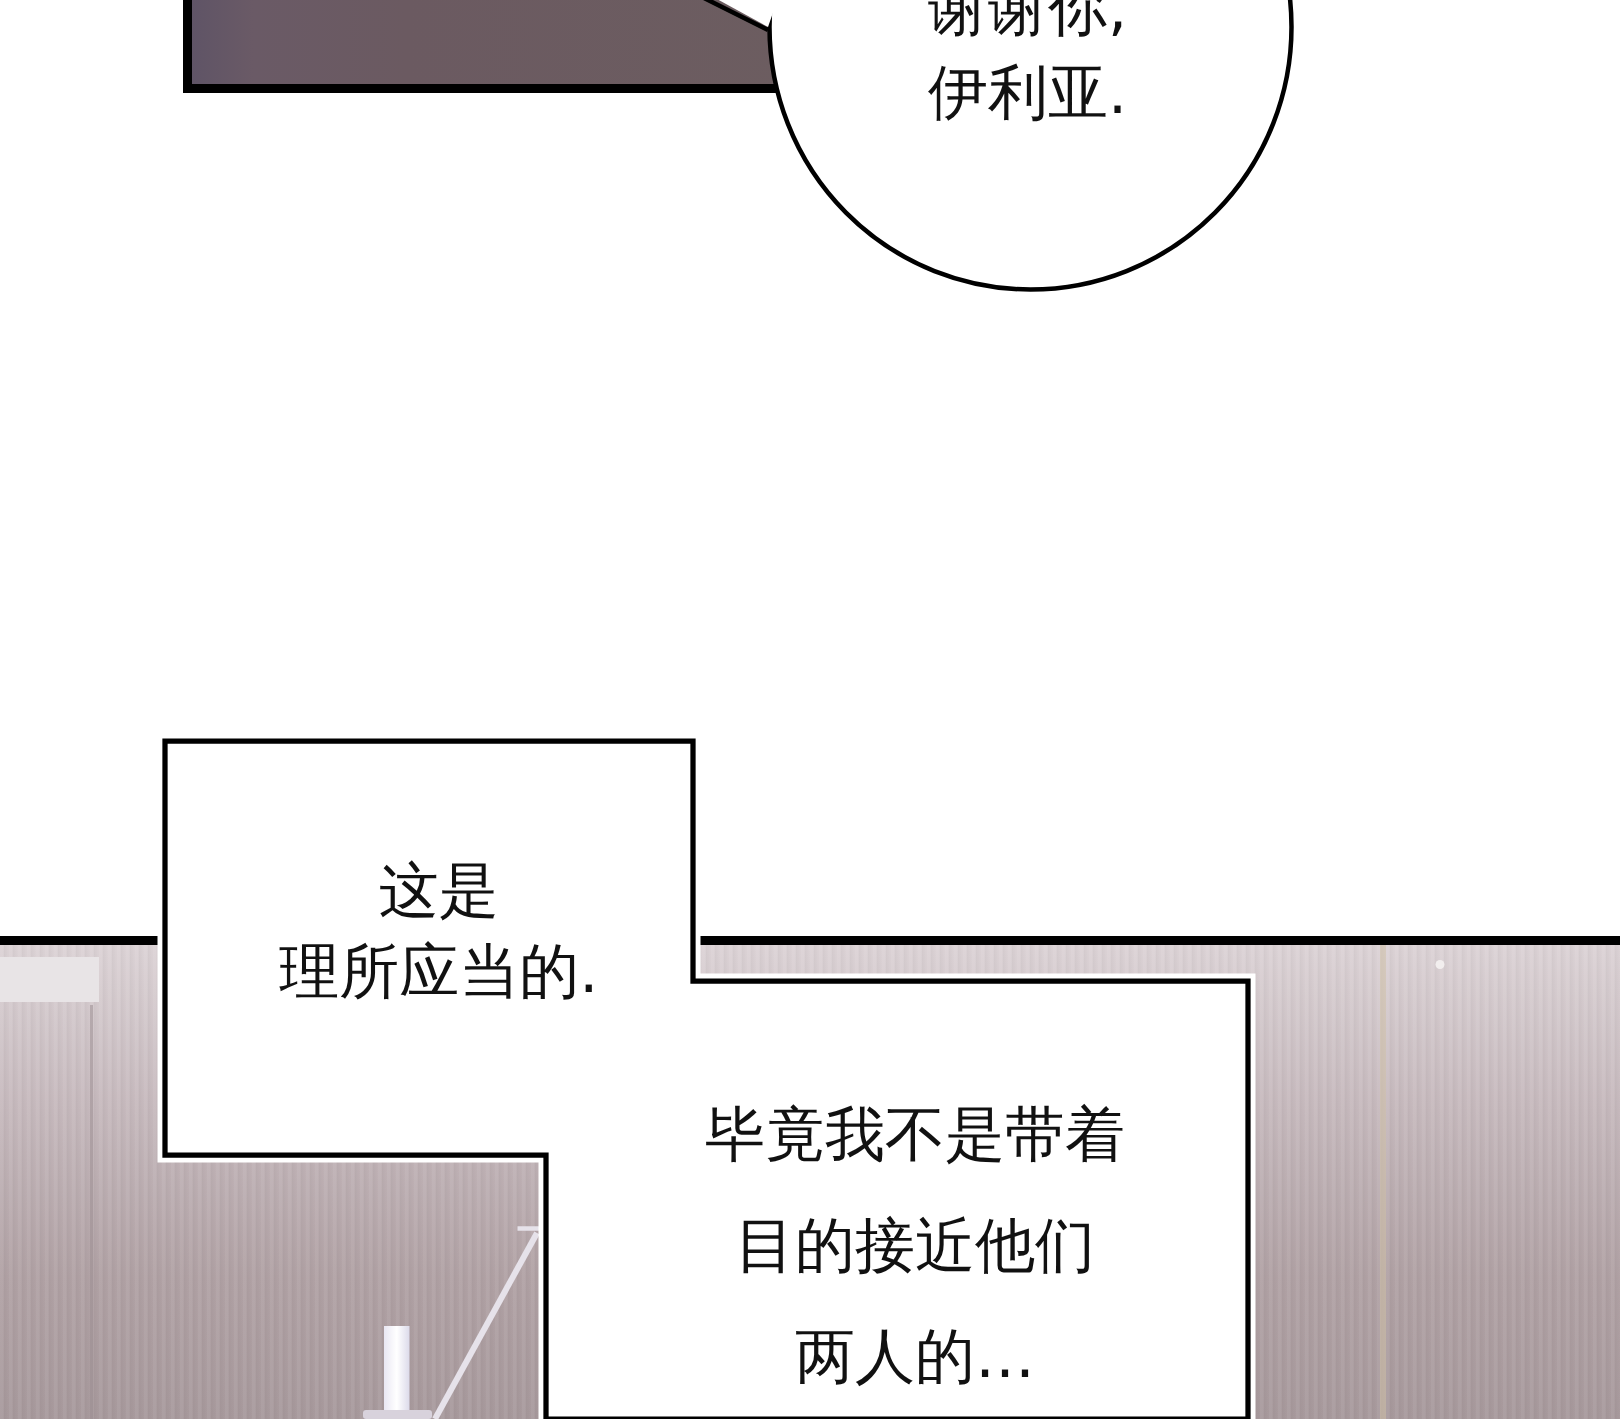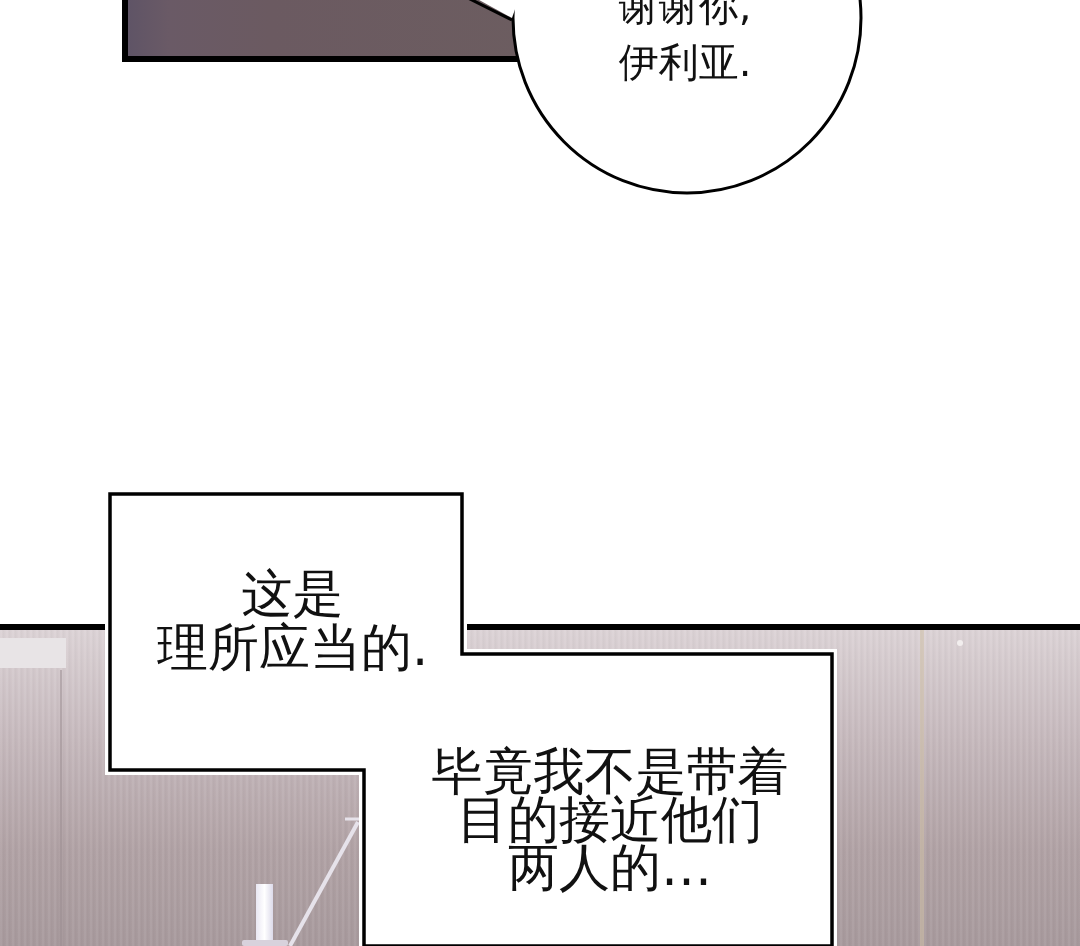--- a/index.html
+++ b/index.html
@@ -51,29 +51,29 @@
     .candle-base {
       left: 242px; top: 940px; width: 46px; height: 6px;
       background: #d8d2dc; border-radius: 2px;
     }
 
     
     .caption-svg { left: 0; top: 0; }
 
     .text {
       color: #111;
-      font-size: 51px;
+      font-size: 40px;
       line-height: 52px;
       text-align: center;
       white-space: pre;
       letter-spacing: 0px;
     }
     .bubble-text { left: 560px; top: -22px; width: 250px; font-size: 40px; line-height: 56px; }
     .caption1 { left: 110px; top: 567px; width: 365px; line-height: 54px; }
-    .caption2 { left: 420px; top: 748px; width: 380px; line-height: 48px; }
+    .caption2 { left: 420px; top: 720px; width: 380px; line-height: 74px; }
   </style>
 </head>
 <body>
 
 <div class="abs top-panel"></div>
 
 <div class="abs bottom-panel">
   <div class="abs scene-window-left"></div>
   <div class="abs scene-frame-left"></div>
   <div class="abs scene-pillar-right"></div>

